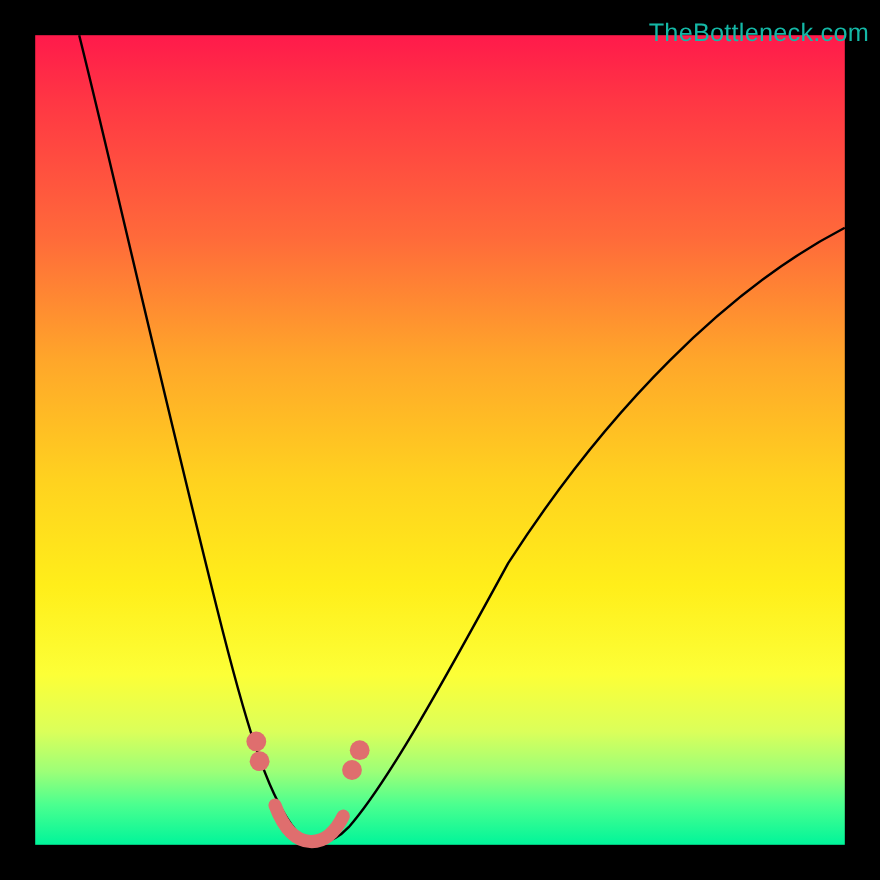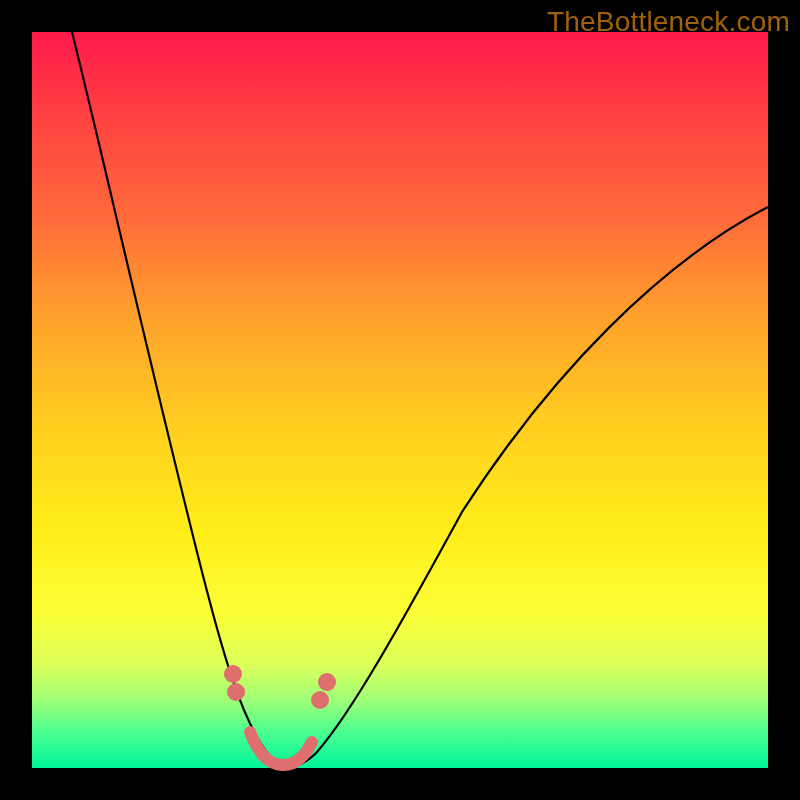--- a/index.html
+++ b/index.html
@@ -32,24 +32,24 @@
       #ffee1a 68%,
       #fcff37 79%,
       #dbff5a 86%,
       #9cff78 91%,
       #4cff8f 95%,
       #00f59a 100%
     );
   }
   .watermark {
     position: absolute;
-    top: 6px;
+    top: 16px;
     right: 10px;
-    color: #a16207;
-    font-size: 28px;
+    color: #14b8a6;
+    font-size: 23px;
     font-weight: 500;
     letter-spacing: 0.2px;
     user-select: none;
   }
   svg.curve {
     position: absolute;
     left: 0;
     top: 0;
     width: 736px;
     height: 736px;

